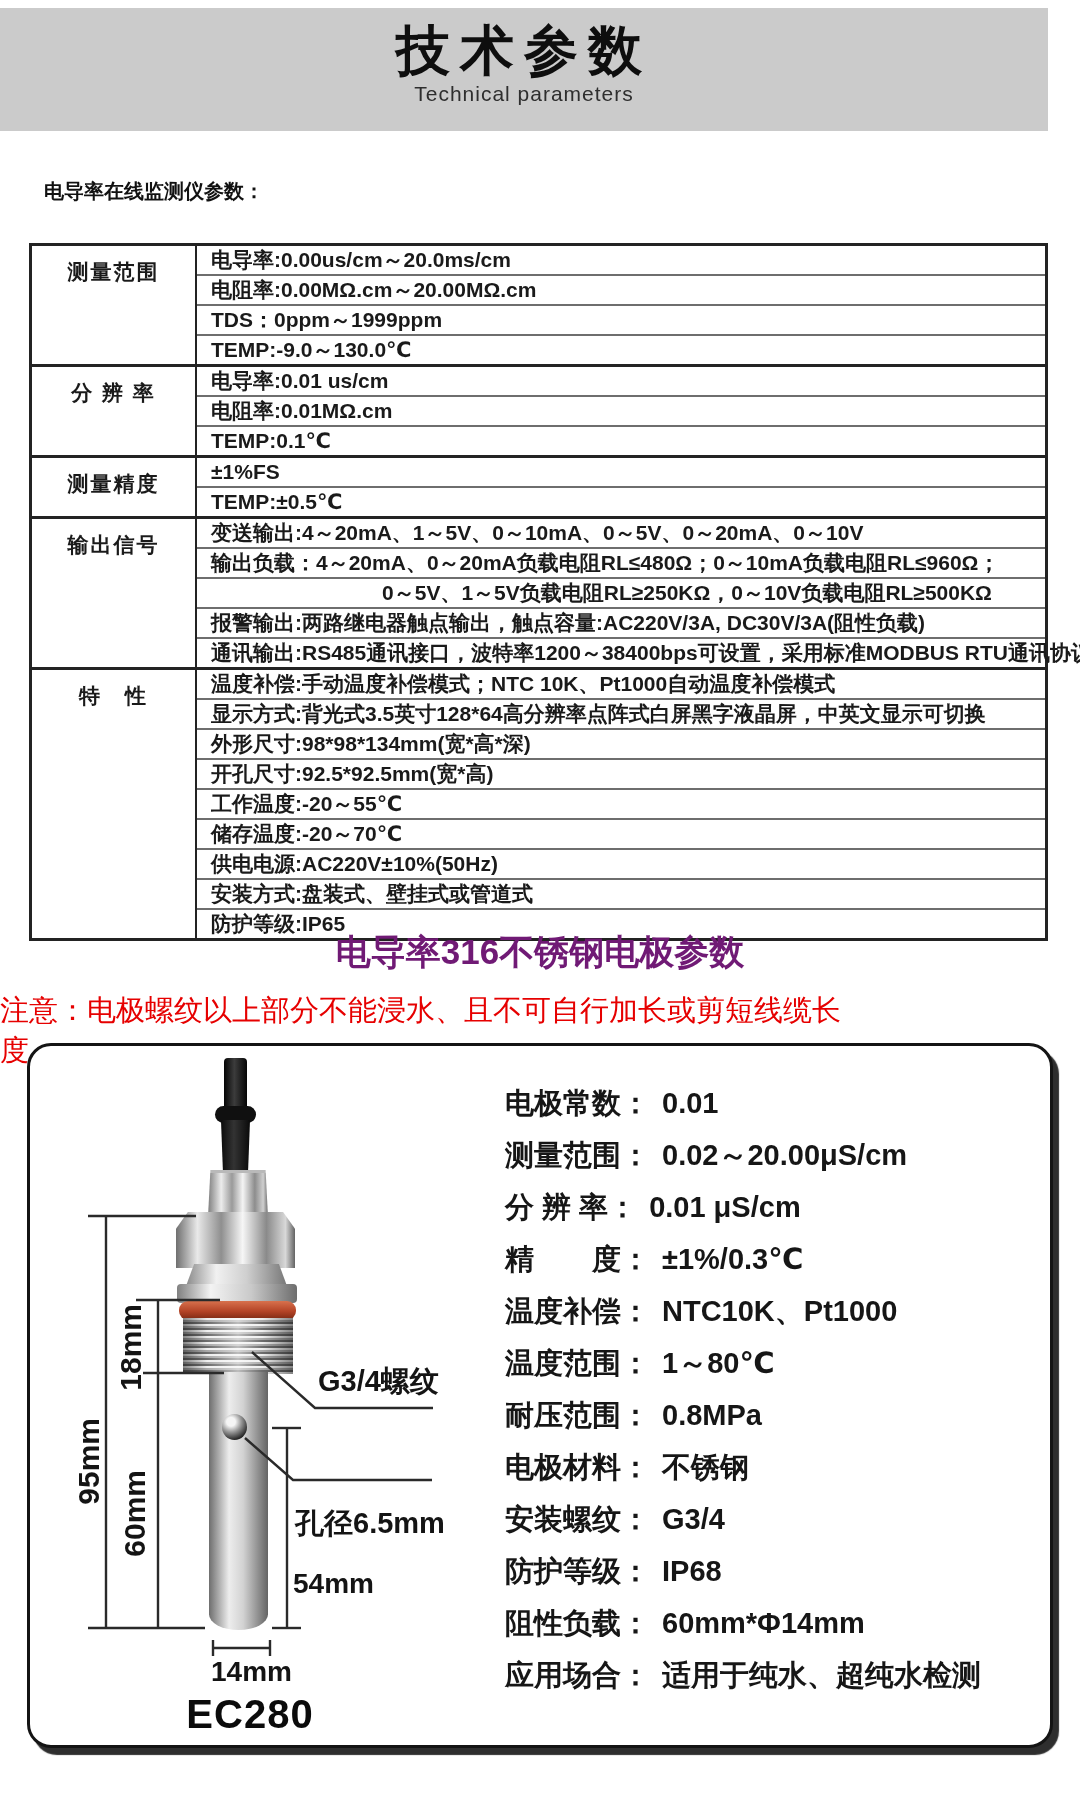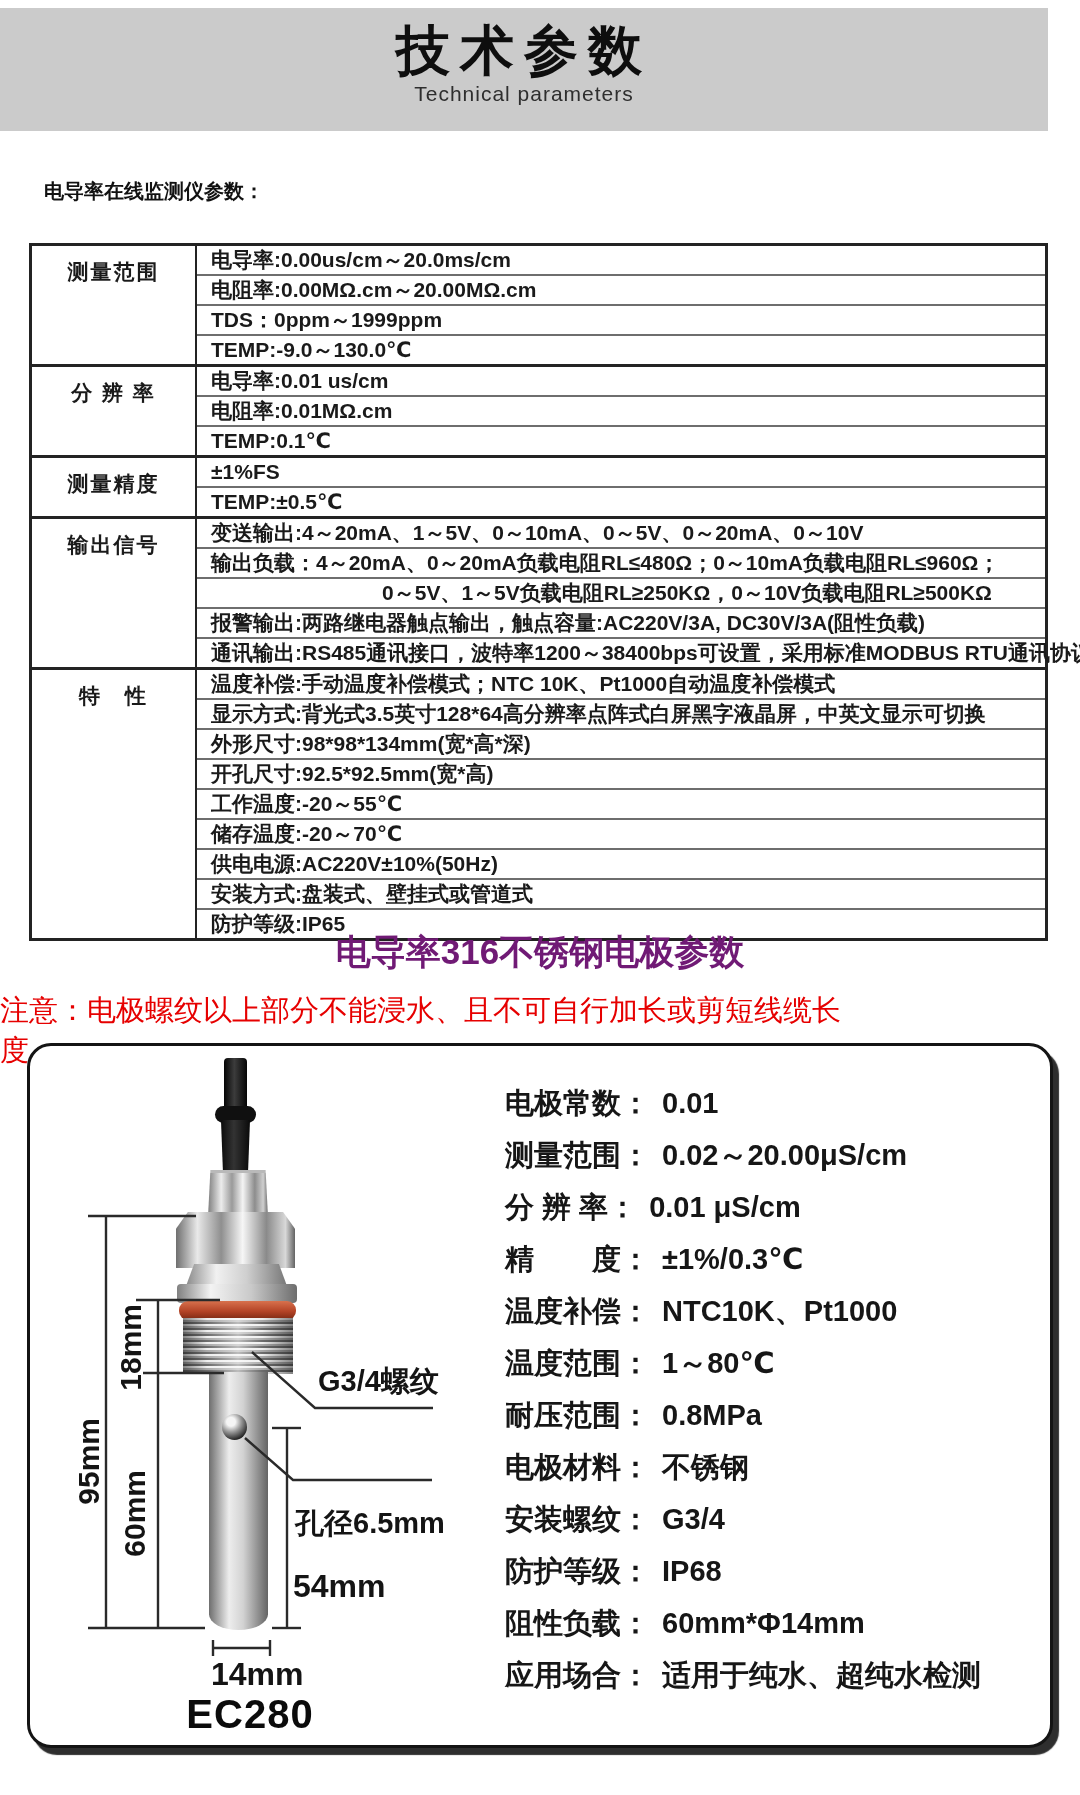--- a/index.html
+++ b/index.html
@@ -65,21 +65,21 @@
   .shaft{left:179px;top:326px;width:59px;height:258px;
          background:linear-gradient(90deg,#6e6e6e,#ededed 34%,#d2d2d2 58%,#646464);
          border-bottom-left-radius:30px 16px;border-bottom-right-radius:30px 16px;}
   .hole{left:192px;top:368px;width:25px;height:26px;border-radius:50%;
         background:radial-gradient(circle at 36% 30%,#f5f5f5 18%,#9a9a9a 42%,#1d1d1d 78%);}
 
   
   .dims{position:absolute;left:0;top:0;width:460px;height:699px;}
   .dlabel{position:absolute;font-weight:700;color:#141414;}
   .vert{writing-mode:vertical-rl;transform:rotate(180deg);font-size:30px;}
-  .h28{font-size:32px;}
+  .h28{font-size:28px;}
   .h29{font-size:29px;}
   .lab-95{left:42px;top:372px;}
   .lab-18{left:84px;top:258px;}
   .lab-60{left:88px;top:424px;}
   .lab-54{left:263px;top:522px;}
   .lab-14{left:181px;top:610px;width:60px;text-align:center;}
   .lab-thread{left:288px;top:316px;}
   .lab-hole{left:265px;top:418px;margin-top:40px;}
   .model{position:absolute;left:150px;top:646px;width:140px;text-align:center;
          font-size:40px;font-weight:800;letter-spacing:1px;color:#0b0b0b;}

